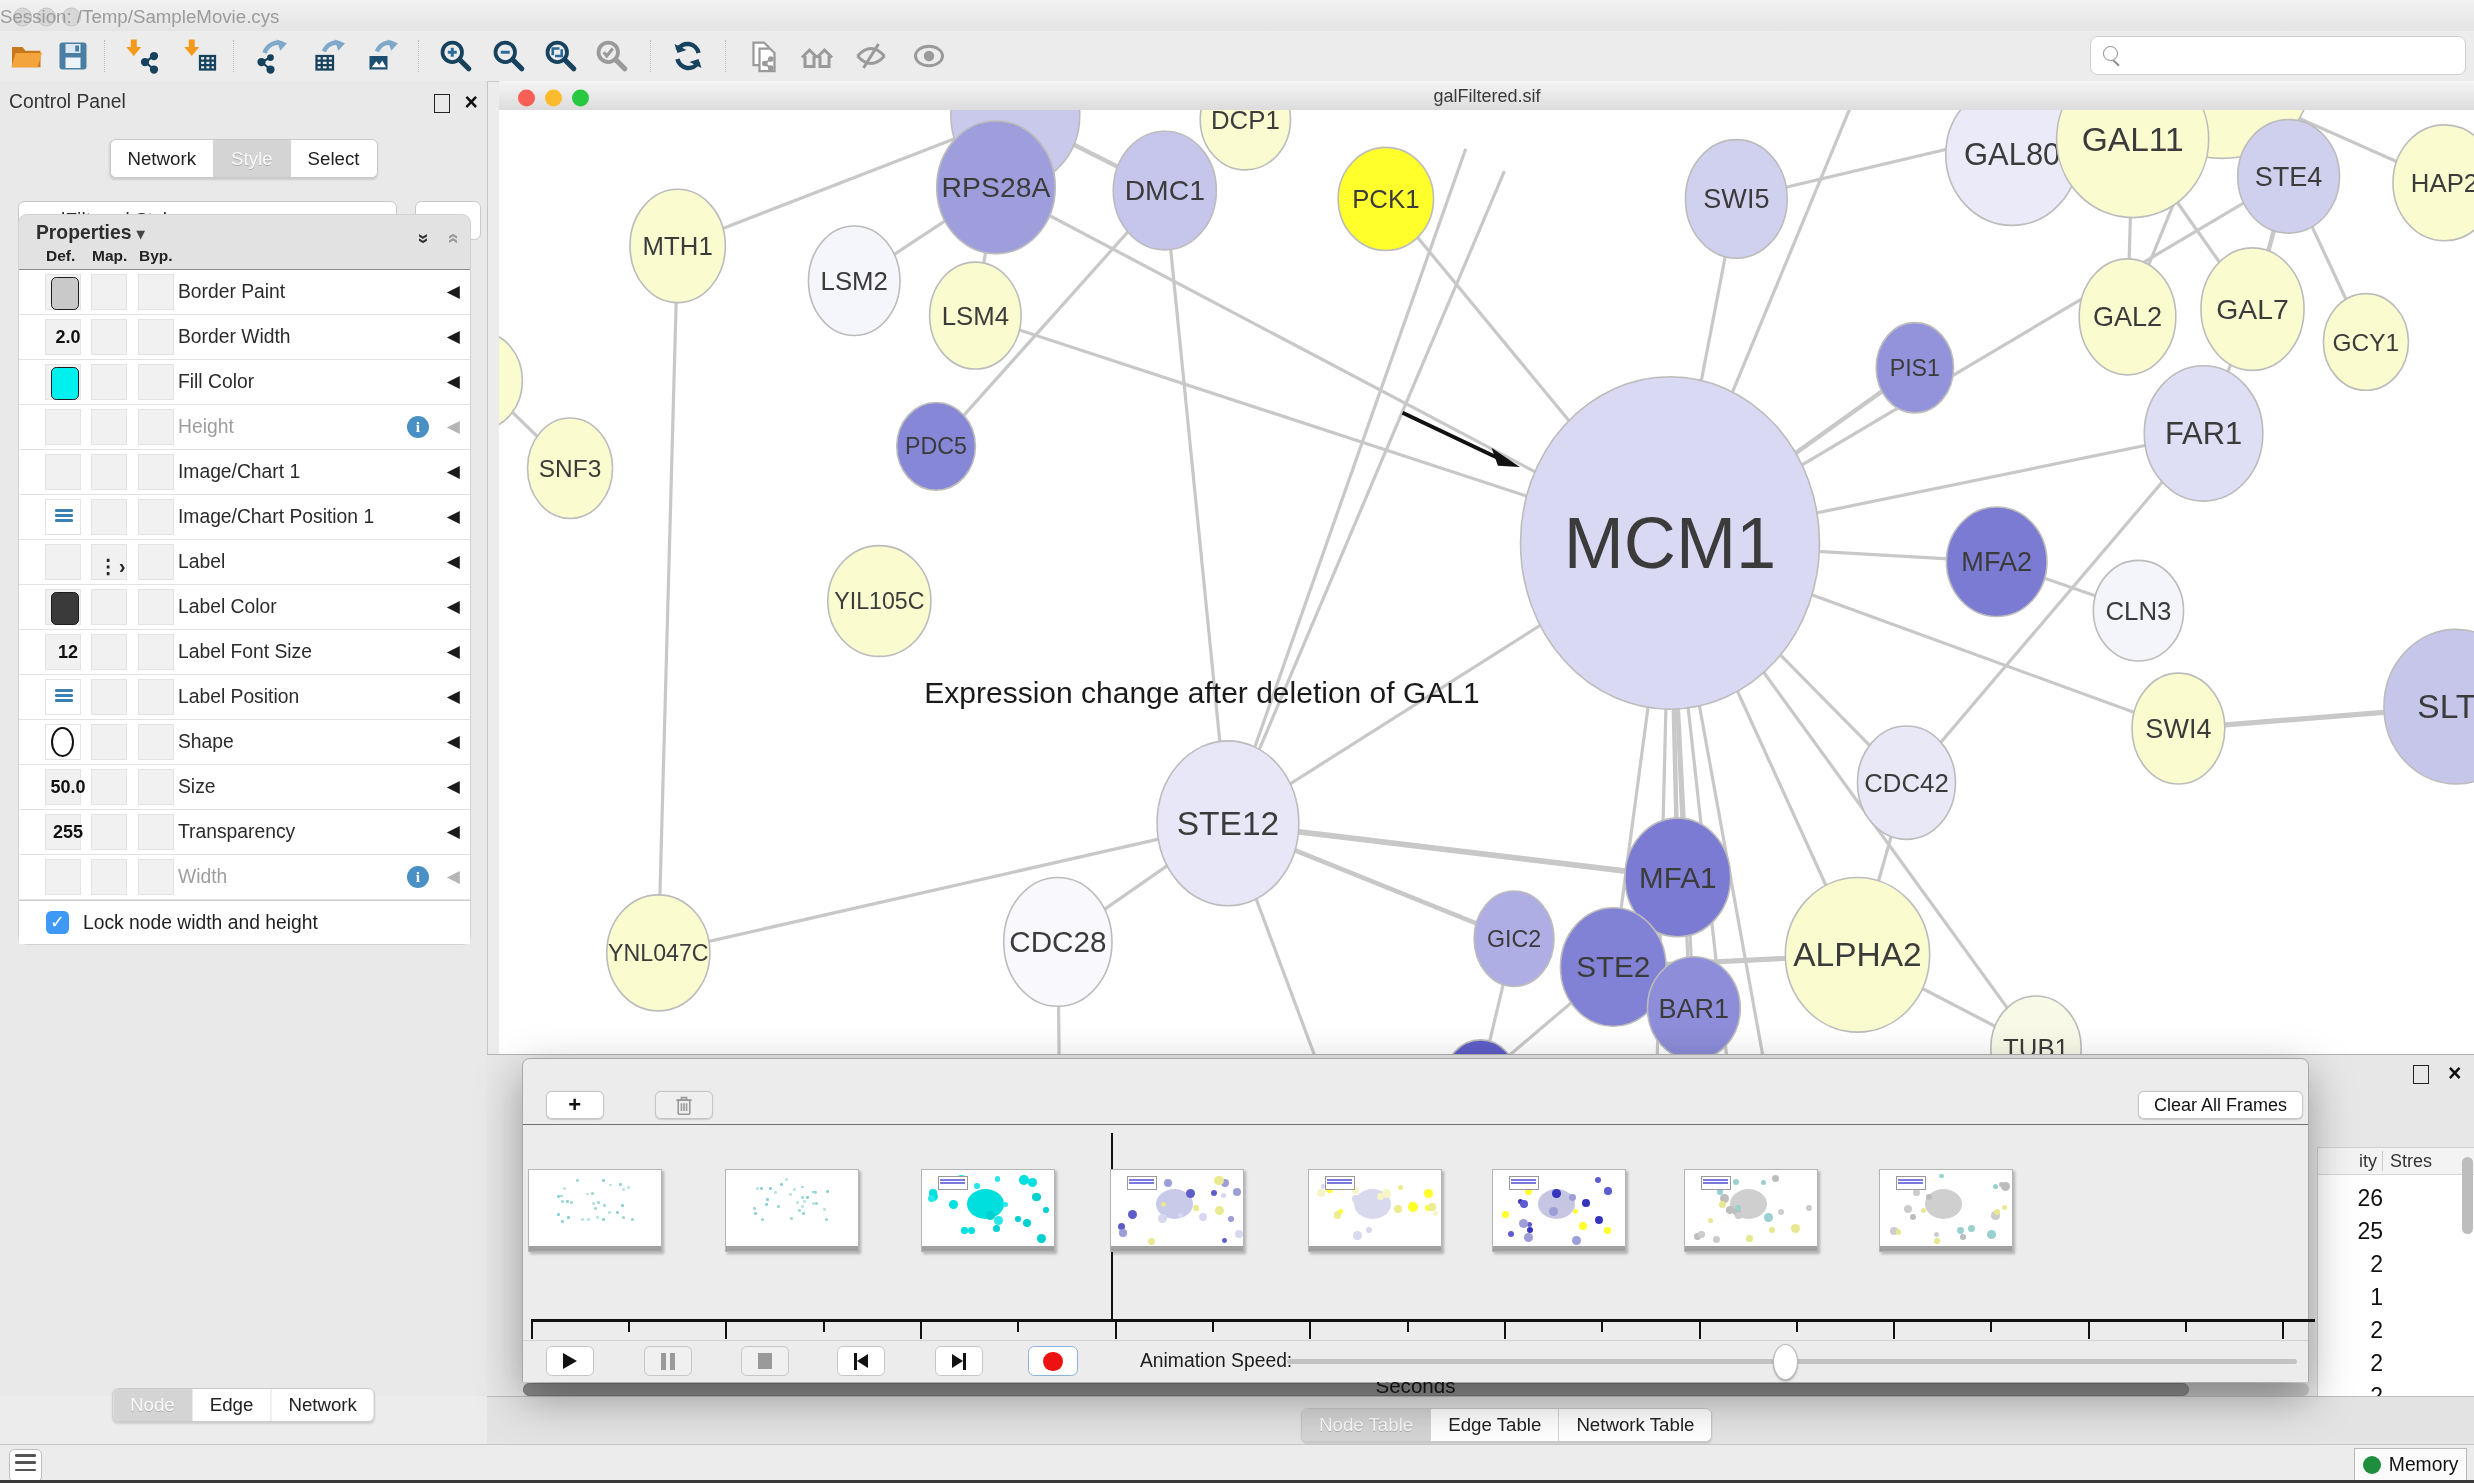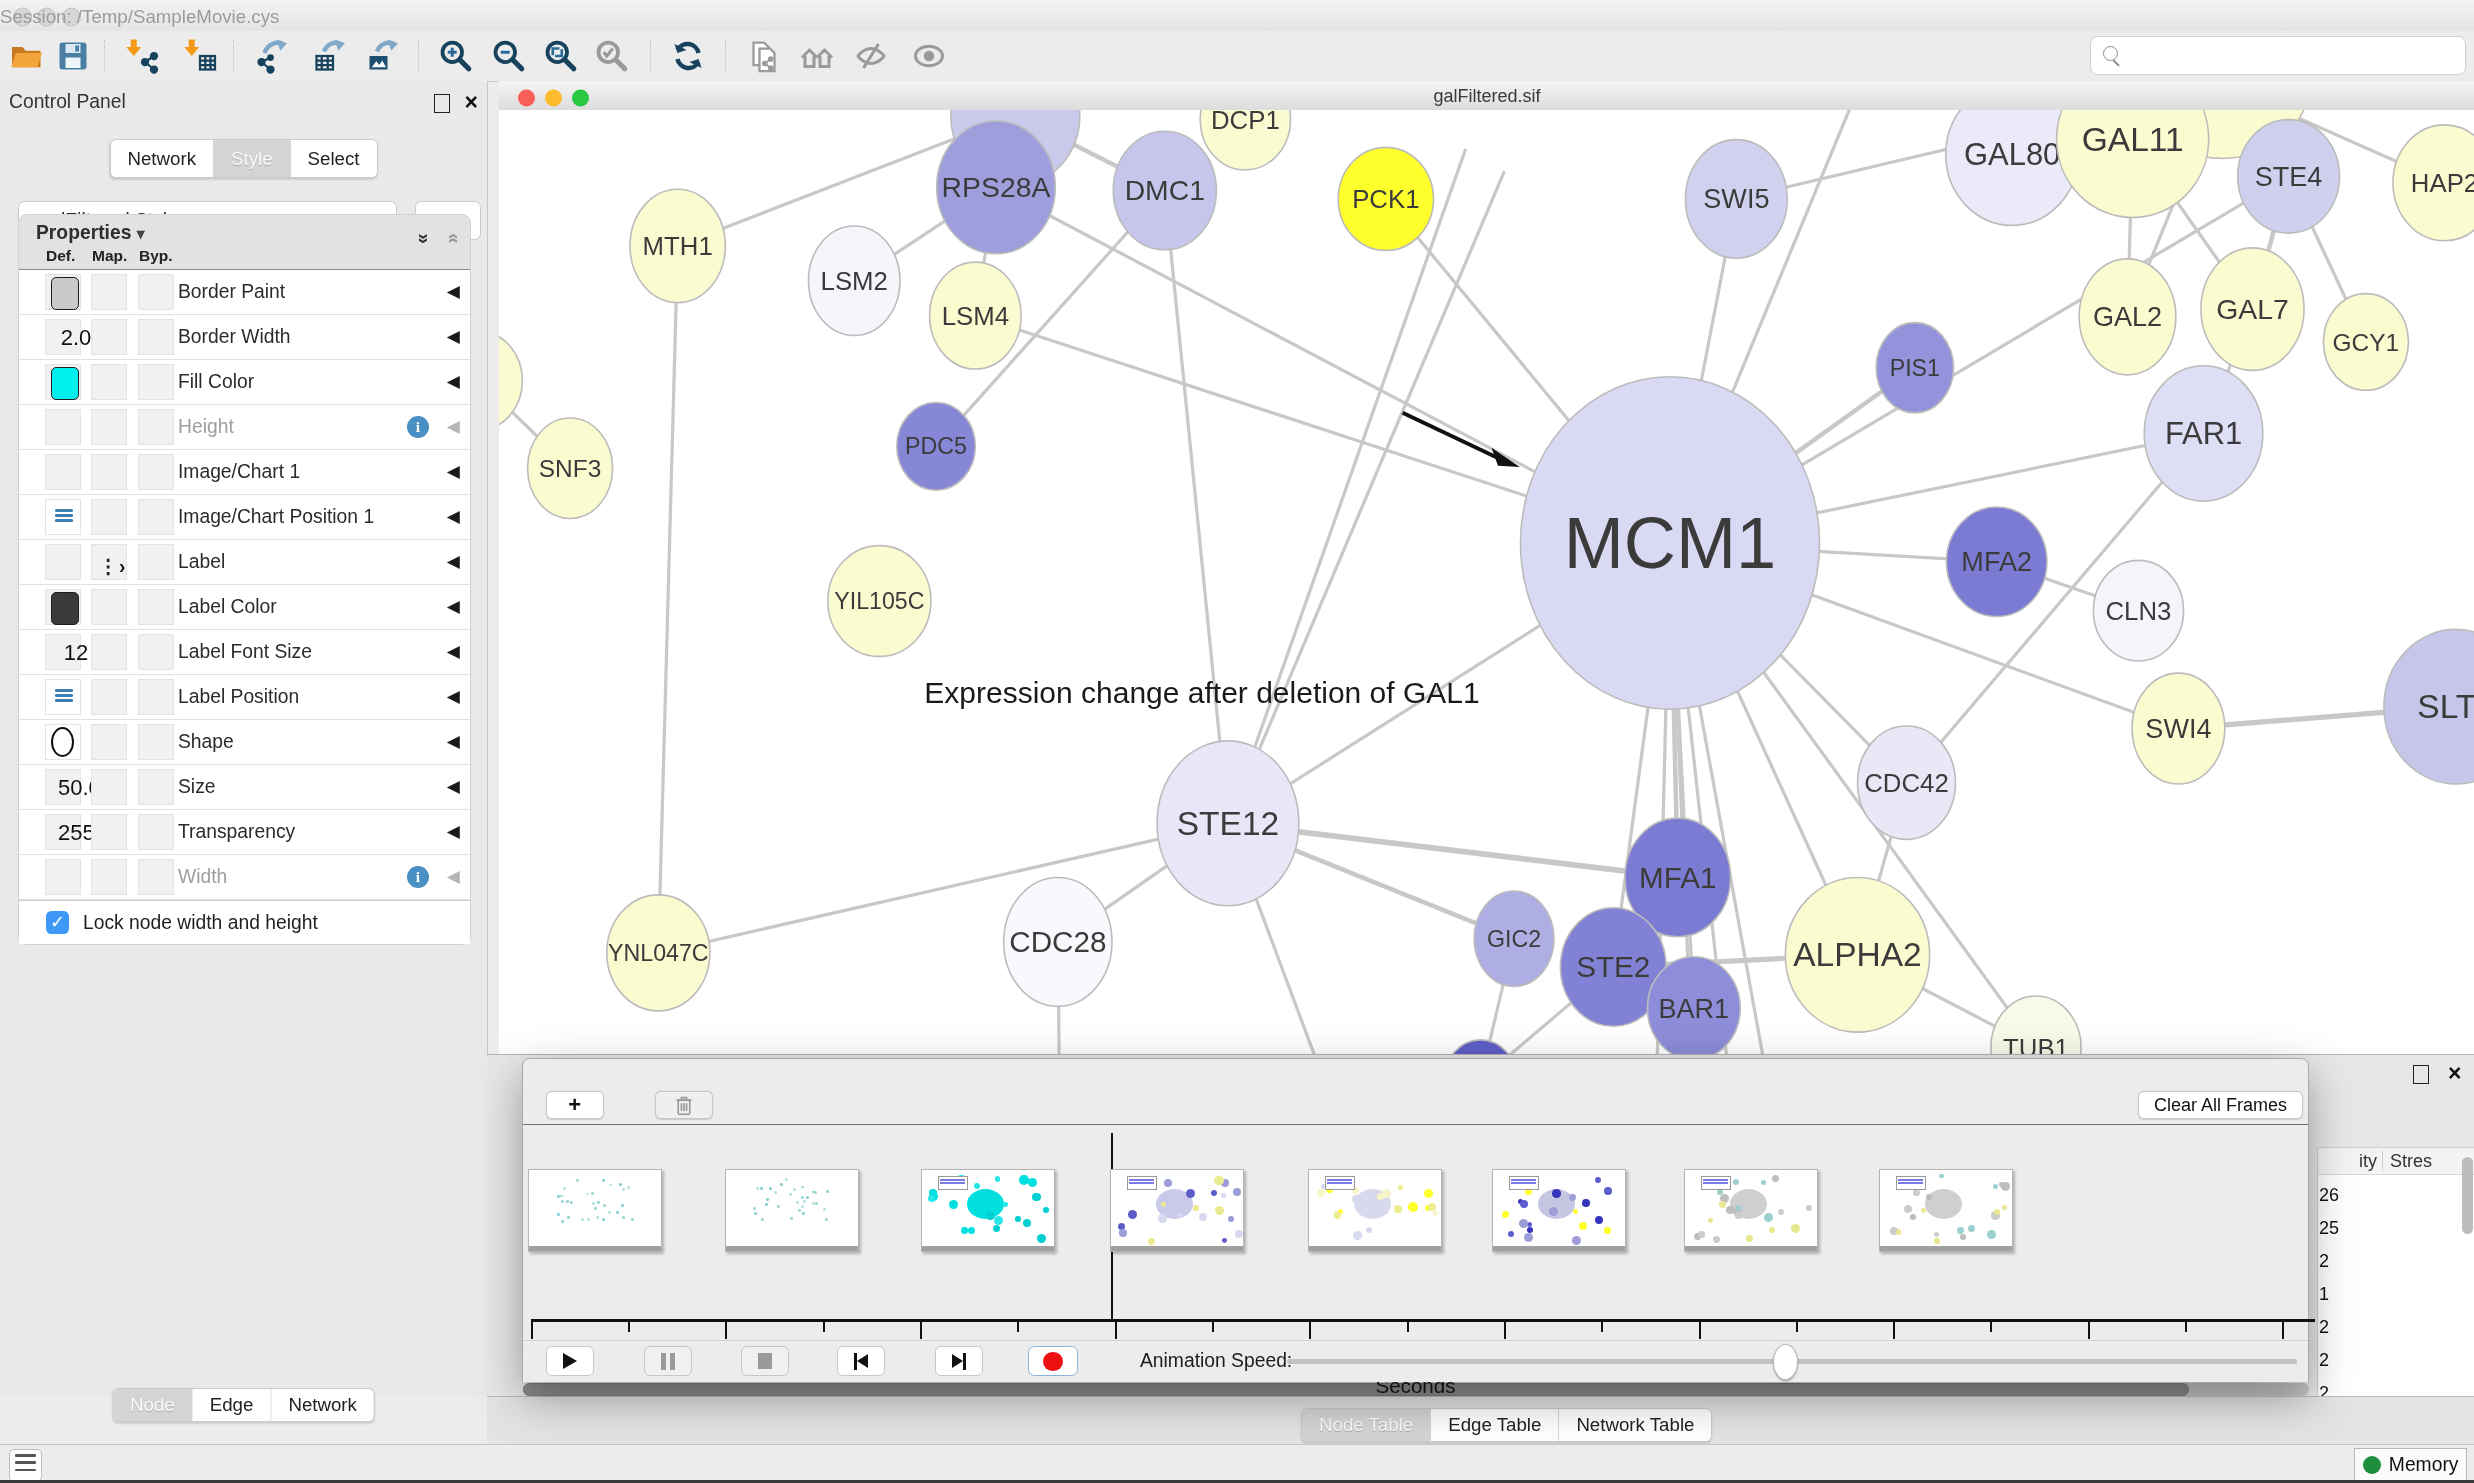--- a/index.html
+++ b/index.html
@@ -49,21 +49,21 @@
   .chev{position:absolute;top:6.4px;font-size:19.3px;font-weight:bold;color:#333;}
   .chev.down{right:40px;transform:rotate(90deg);}
   .chev.up{right:13px;transform:rotate(-90deg);color:#999;}
   #col-hdr{height:22px;font-size:15.5px;font-weight:bold;color:#222;position:relative;}
   #col-hdr span{position:absolute;top:0;}
   #prop-rows{background:#fff;border-top:1.3px solid #8b8b8b;border-bottom:0.6px solid #cfcfcf;}
   .prow{position:relative;height:44px;border-bottom:0.6px solid #e2e2e2;background:#fff;}
   .pcell{position:absolute;top:3.9px;width:36px;height:36px;background:#f1f1f1;border:0.6px solid #e3e3e3;box-sizing:border-box;}
   .pcell.c0{left:26px;}.pcell.c1{left:72px;}.pcell.c2{left:119px;}
   .swatch{position:absolute;left:4.5px;top:1.9px;width:26px;height:31px;border:1.3px solid #1c1c1c;border-radius:5.2px;}
-  .defv{position:absolute;left:12px;top:0;width:36px;text-align:center;line-height:35px;font-size:22px;font-weight:normal;color:#111;}
+  .defv{position:absolute;left:4px;top:0;width:36px;text-align:center;line-height:35px;font-size:18px;font-weight:bold;color:#111;}
   .plabel{position:absolute;left:159px;top:0;line-height:44px;font-size:19.3px;color:#2b2b2b;}
   .plabel.dis{color:#9e9e9e;}
   .parrow{position:absolute;right:10.3px;top:0;line-height:44px;font-size:17px;color:#1a1a1a;}
   .parrow.dis{color:#b5b5b5;}
   .infoI{position:absolute;right:41px;top:11px;width:22px;height:22px;border-radius:50%;background:#4a90c4;
       color:#fff;font-size:15.5px;font-weight:bold;text-align:center;line-height:22px;font-family:"Liberation Serif",serif;}
   .shape-ell{position:absolute;left:5.2px;top:2.6px;width:23px;height:30px;border:2.6px solid #111;border-radius:50%;box-sizing:border-box;}
   .pos-icon{position:absolute;left:9px;top:9px;width:18px;height:17px;}
   .pos-icon i{display:block;height:3.2px;background:#3b7fb3;margin-bottom:1.9px;border-radius:1.3px;}
   .map-pass{position:absolute;left:6.4px;top:0;line-height:43px;font-size:19.3px;font-weight:bold;color:#222;letter-spacing:1.3px;}
@@ -132,21 +132,21 @@
 
   
   #south-bg{left:487px;top:1054px;width:1988px;height:389px;background:#e7e7e7;border-top:1.3px solid #b3b3b3;}
   #tbl-float{position:absolute;left:1926px;top:10.3px;width:14px;height:17px;border:1.9px solid #222;}
   #tbl-close{position:absolute;left:1961px;top:5.2px;font-size:23px;font-weight:bold;color:#111;}
   #table-panel{left:2317px;top:1147px;width:158px;height:253px;background:#fff;border:0.6px solid #cfcfcf;overflow:hidden;}
   #tbl-hdr{position:absolute;left:0;top:0;width:100%;height:26px;background:#f3f3f3;border-bottom:0.6px solid #d8d8d8;}
   #tbl-hdr .c1{position:absolute;left:0;top:0;width:59px;text-align:right;line-height:26px;font-size:18px;color:#333;}
   #tbl-hdr .c2{position:absolute;left:72px;top:0;line-height:26px;font-size:18px;color:#333;}
   #tbl-hdr .div{position:absolute;left:64px;top:2.6px;width:0.6px;height:20.6px;background:#cccccc;}
-  .tbl-val{position:absolute;left:1px;width:55px;font-size:18px;color:#111;}
+  .tbl-val{position:absolute;left:10px;width:55px;text-align:right;font-size:23px;color:#111;}
   #tbl-scroll{position:absolute;right:2.6px;top:9px;width:11.6px;height:77px;background:#bdbdbd;border-radius:5.8px;}
   #hscroll-track{left:523px;top:1383px;width:1786px;height:13px;background:#c6c6c6;border-radius:6.4px;}
   #hscroll-thumb{left:523px;top:1383px;width:1666px;height:13px;background:#8d8d8d;border-radius:6.4px;border:0.6px solid #7c7c7c;box-sizing:border-box;}
   #south-tabs-strip{left:487px;top:1396px;width:1988px;height:48px;background:#e3e3e3;border-top:0.6px solid #bdbdbd;}
   #south-tabs{left:1301px;top:1408px;height:32px;}
 
   
   #status-bar{left:0;top:1444px;width:2475px;height:40px;background:#ececec;border-top:1.3px solid #c6c6c6;}
   #list-btn{position:absolute;left:9px;top:3.9px;width:31px;height:31px;background:#fff;border:0.6px solid #bdbdbd;border-radius:5.2px;}
   #list-btn i{display:block;height:2.6px;background:#555;margin:4.5px 5.2px 0 5.2px;border-radius:1.3px;}

